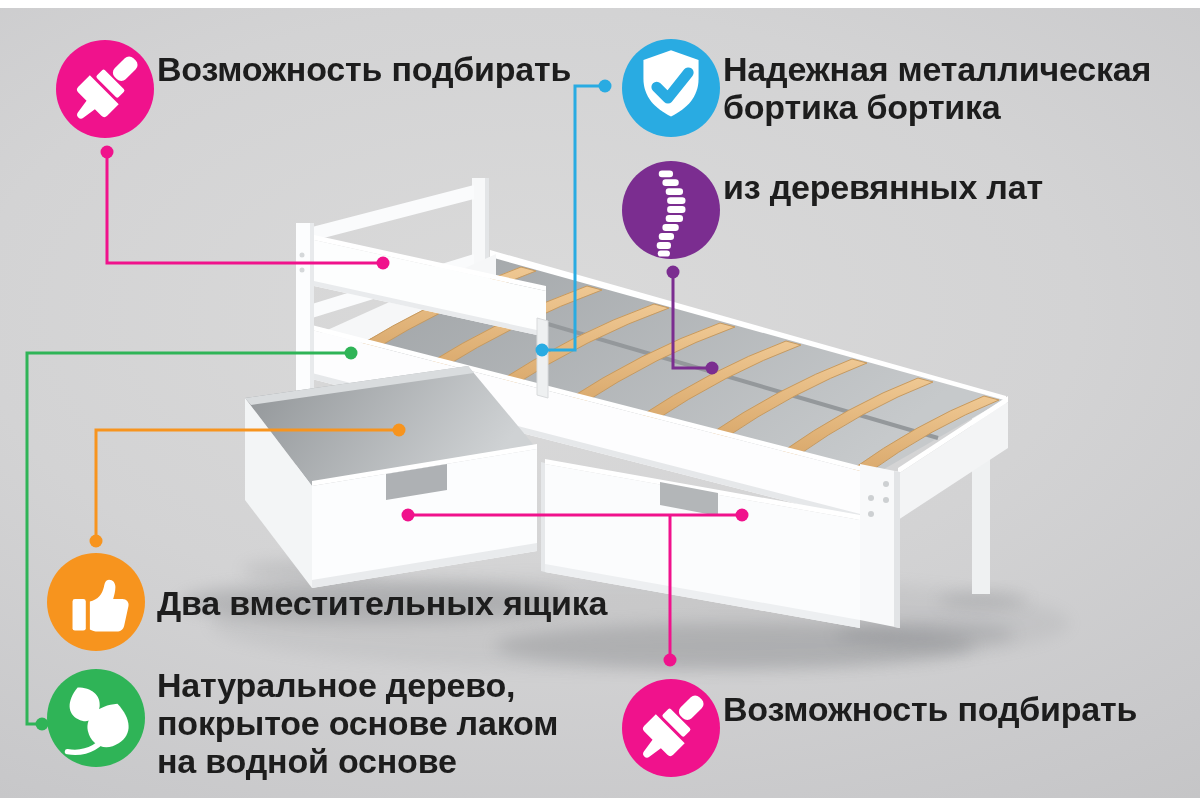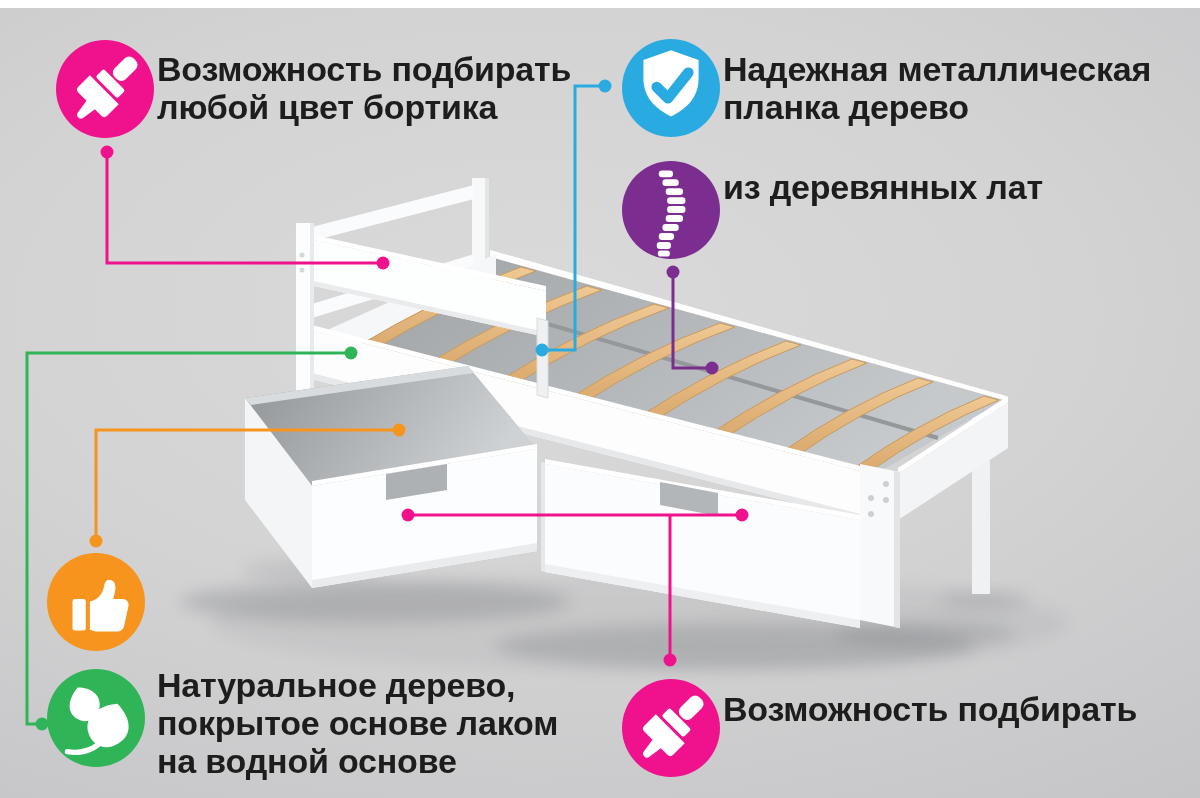--- a/index.html
+++ b/index.html
@@ -151,31 +151,30 @@
   <svg class="feature-icon" style="left:56px;top:32px" viewBox="0 0 48 48">
     <circle cx="24" cy="24" r="24" fill="#F0128C"></circle>
     <g transform="rotate(45 24 24)" fill="#ffffff">
       <rect x="20.2" y="3.5" width="7.6" height="13" rx="3"></rect>
       <rect x="16.5" y="17.5" width="15" height="5.5" rx="1"></rect>
       <path d="M14,24.5 h20 v8 q0,2 -2,2 h-4.5 l-1,7 q-0.3,1.6 -1.9,1.6 q-1.6,0 -1.9,-1.6 l-1,-7 H16 q-2,0 -2,-2 z"></path>
     </g>
   </svg>
   <div class="feature-text" style="left:157px;top:42px">
     <div>Возможность подбирать</div>
-    <div>любой цвет бортика</div>
   </div>
 
   <svg class="feature-icon" style="left:622px;top:31px" viewBox="0 0 48 48">
     <circle cx="24" cy="24" r="24" fill="#29ABE2"></circle>
     <path d="M24,5.5 l13.5,4.8 v9.2 c0,8.8 -5.6,14.6 -13.5,18.5 c-7.9,-3.9 -13.5,-9.7 -13.5,-18.5 v-9.2 z" fill="#ffffff"></path>
     <polyline points="17,23.5 22.5,29 32.5,16.5" fill="none" stroke-width="5.2" stroke-linecap="round" stroke-linejoin="round" stroke="#29ABE2"></polyline>
   </svg>
   <div class="feature-text" style="left:723px;top:42px">
     <div>Надежная металлическая</div>
-    <div>планка дерево</div>
+    <div>бортика бортика</div>
   </div>
 
   <svg class="feature-icon" style="left:622px;top:153px" viewBox="0 0 48 48">
     <circle cx="24" cy="24" r="24" fill="#7B2D90"></circle>
     <g fill="#ffffff">
       <rect x="18" y="4.6" width="7" height="3.4" rx="1.6"></rect>
       <rect x="19.8" y="8.9" width="8" height="3.4" rx="1.6"></rect>
       <rect x="21.4" y="13.3" width="8.5" height="3.4" rx="1.6"></rect>
       <rect x="22.1" y="17.7" width="9" height="3.4" rx="1.6"></rect>
       <rect x="22.1" y="22.1" width="9" height="3.4" rx="1.6"></rect>
@@ -190,20 +189,23 @@
     <div>из деревянных лат</div>
   </div>
 
   <svg class="feature-icon" style="left:47px;top:545px" viewBox="0 0 48 48">
     <circle cx="24" cy="24" r="24" fill="#F7941E"></circle>
     <g fill="#ffffff">
       <rect x="12.5" y="22.5" width="6.5" height="15.5" rx="1.2"></rect>
       <path d="M21,37.5 V23.8 c3.8,-1 6,-3.4 6.9,-7.3 c0.3,-1.4 0.6,-3.4 2.5,-3.4 c1.9,0 3.1,1.5 3.1,3.6 c0,1.9 -0.5,4 -1.1,5.8 h4.6 c1.9,0 3.3,1.6 2.9,3.4 l-2.1,9.7 c-0.4,1.7 -1.8,2.9 -3.6,2.9 h-9.3 c-1.4,0 -2.9,-0.4 -3.9,-1 z"></path>
     </g>
   </svg>
+  <div class="feature-text" style="left:157px;top:576px">
+    <div>Два вместительных ящика</div>
+  </div>
 
   <svg class="feature-icon" style="left:47px;top:661px" viewBox="0 0 48 48">
     <circle cx="24" cy="24" r="24" fill="#2FB457"></circle>
     <g fill="#ffffff">
       <path d="M15,9 c-5.5,6.8 -5,12.8 0.3,15.6 c5,2.7 9.8,-0.4 10.5,-6.3 c0.6,-5.6 -4,-9.3 -10.8,-9.3 z"></path>
       <path d="M34.5,17 c7,7.5 7.3,14.8 0.8,19.3 c-6.6,4.4 -13.6,1.4 -15.3,-6 c-1.5,-6.7 5,-12.6 14.5,-13.3 z"></path>
     </g>
     <path d="M10,40.5 q13,2 20.5,-9.5" stroke="#ffffff" stroke-width="2.6" fill="none" stroke-linecap="round"></path>
   </svg>
   <div class="feature-text" style="left:157px;top:658px">

